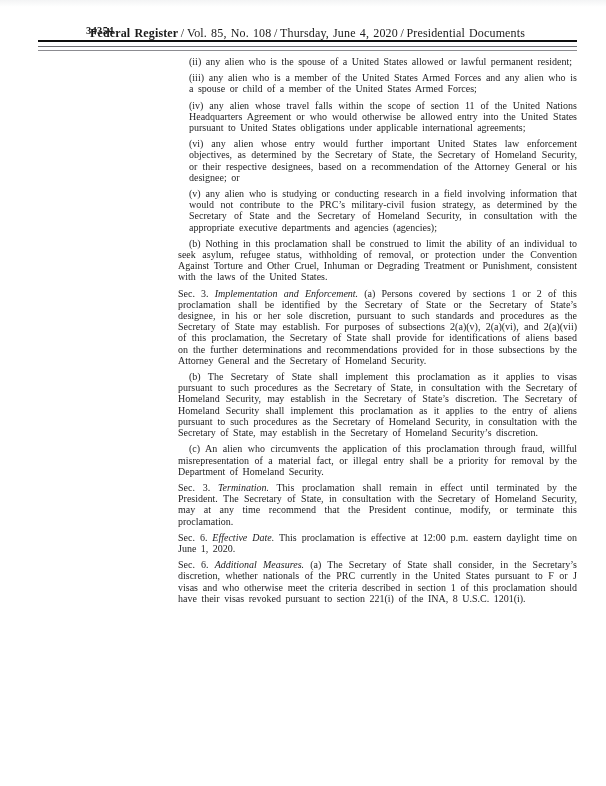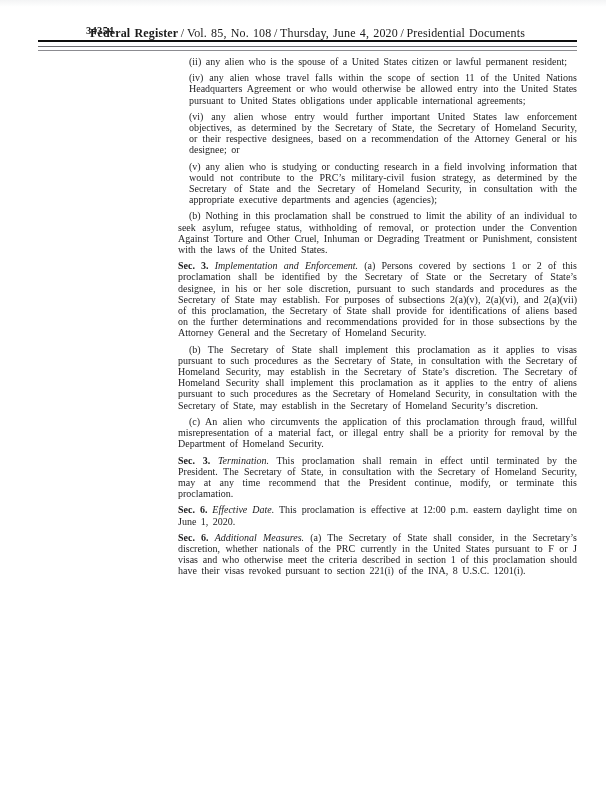--- a/index.html
+++ b/index.html
@@ -46,40 +46,41 @@
     position: absolute; left: 178px; top: 56px; width: 399px;
     font-size: 10px; line-height: 11.2px;
     text-align: justify;
     word-spacing: 2px;
     color: #1c1c1e;
   }
   .column p { margin: 0 0 5px 0; }
   .column p.sub { margin-left: 11px; }
   .column p.par { text-indent: 11px; }
   .column p.sec { }
-  .column .b { font-weight: bold; }
+  .column .b { font-weight: normal; }
   .column .i { font-style: italic; }
 </style>
 </head>
 <body>
 
 <div class="top-edge"></div>
 
 <div class="sheet">
 
   <div class="header-row">
     <span class="pageno">34354</span>
     <span class="htitle"><span class="bold">Federal Register</span><span> / Vol. 85, No. 108 / Thursday, June 4, 2020 / Presidential Documents</span></span>
   </div>
 
   <div class="rule-thick"></div>
   <div class="rule-double"></div>
 
   <div class="column" id="doc-body">
-      <p class="sub"><span>(ii) any alien who is the spouse of a United States citizen or lawful permanent resident;</span></p>
+      <p class="sub"><span>(ii) any alien who is the spouse of a United States allowed or lawful permanent resident;</span></p>
+      <p class="sub"><span>(iii) any alien who is a member of the United States Armed Forces and any alien who is a spouse or child of a member of the United States Armed Forces;</span></p>
       <p class="sub"><span>(iv) any alien whose travel falls within the scope of section 11 of the United Nations Headquarters Agreement or who would otherwise be allowed entry into the United States pursuant to United States obligations under applicable international agreements;</span></p>
       <p class="sub"><span>(vi) any alien whose entry would further important United States law enforcement objectives, as determined by the Secretary of State, the Secretary of Homeland Security, or their respective designees, based on a recommendation of the Attorney General or his designee; or</span></p>
       <p class="sub"><span>(v) any alien who is studying or conducting research in a field involving information that would not contribute to the PRC’s military-civil fusion strategy, as determined by the Secretary of State and the Secretary of Homeland Security, in consultation with the appropriate executive departments and agencies (agencies);</span></p>
       <p class="par"><span>(b) Nothing in this proclamation shall be construed to limit the ability of an individual to seek asylum, refugee status, withholding of removal, or protection under the Convention Against Torture and Other Cruel, Inhuman or Degrading Treatment or Punishment, consistent with the laws of the United States.</span></p>
       <p class="sec"><span class="b">Sec. 3. </span><span class="i">Implementation and Enforcement.</span><span> (a) Persons covered by sections 1 or 2 of this proclamation shall be identified by the Secretary of State or the Secretary of State’s designee, in his or her sole discretion, pursuant to such standards and procedures as the Secretary of State may establish. For purposes of subsections 2(a)(v), 2(a)(vi), and 2(a)(vii) of this proclamation, the Secretary of State shall provide for identifications of aliens based on the further determinations and recommendations provided for in those subsections by the Attorney General and the Secretary of Homeland Security.</span></p>
       <p class="par"><span>(b) The Secretary of State shall implement this proclamation as it applies to visas pursuant to such procedures as the Secretary of State, in consultation with the Secretary of Homeland Security, may establish in the Secretary of State’s discretion. The Secretary of Homeland Security shall implement this proclamation as it applies to the entry of aliens pursuant to such procedures as the Secretary of Homeland Security, in consultation with the Secretary of State, may establish in the Secretary of Homeland Security’s discretion.</span></p>
       <p class="par"><span>(c) An alien who circumvents the application of this proclamation through fraud, willful misrepresentation of a material fact, or illegal entry shall be a priority for removal by the Department of Homeland Security.</span></p>
       <p class="sec"><span class="b">Sec. 3. </span><span class="i">Termination.</span><span> This proclamation shall remain in effect until terminated by the President. The Secretary of State, in consultation with the Secretary of Homeland Security, may at any time recommend that the President continue, modify, or terminate this proclamation.</span></p>
       <p class="sec"><span class="b">Sec. 6. </span><span class="i">Effective Date.</span><span> This proclamation is effective at 12:00 p.m. eastern daylight time on June 1, 2020.</span></p>
       <p class="sec"><span class="b">Sec. 6. </span><span class="i">Additional Measures.</span><span> (a) The Secretary of State shall consider, in the Secretary’s discretion, whether nationals of the PRC currently in the United States pursuant to F or J visas and who otherwise meet the criteria described in section 1 of this proclamation should have their visas revoked pursuant to section 221(i) of the INA, 8 U.S.C. 1201(i).</span></p>

